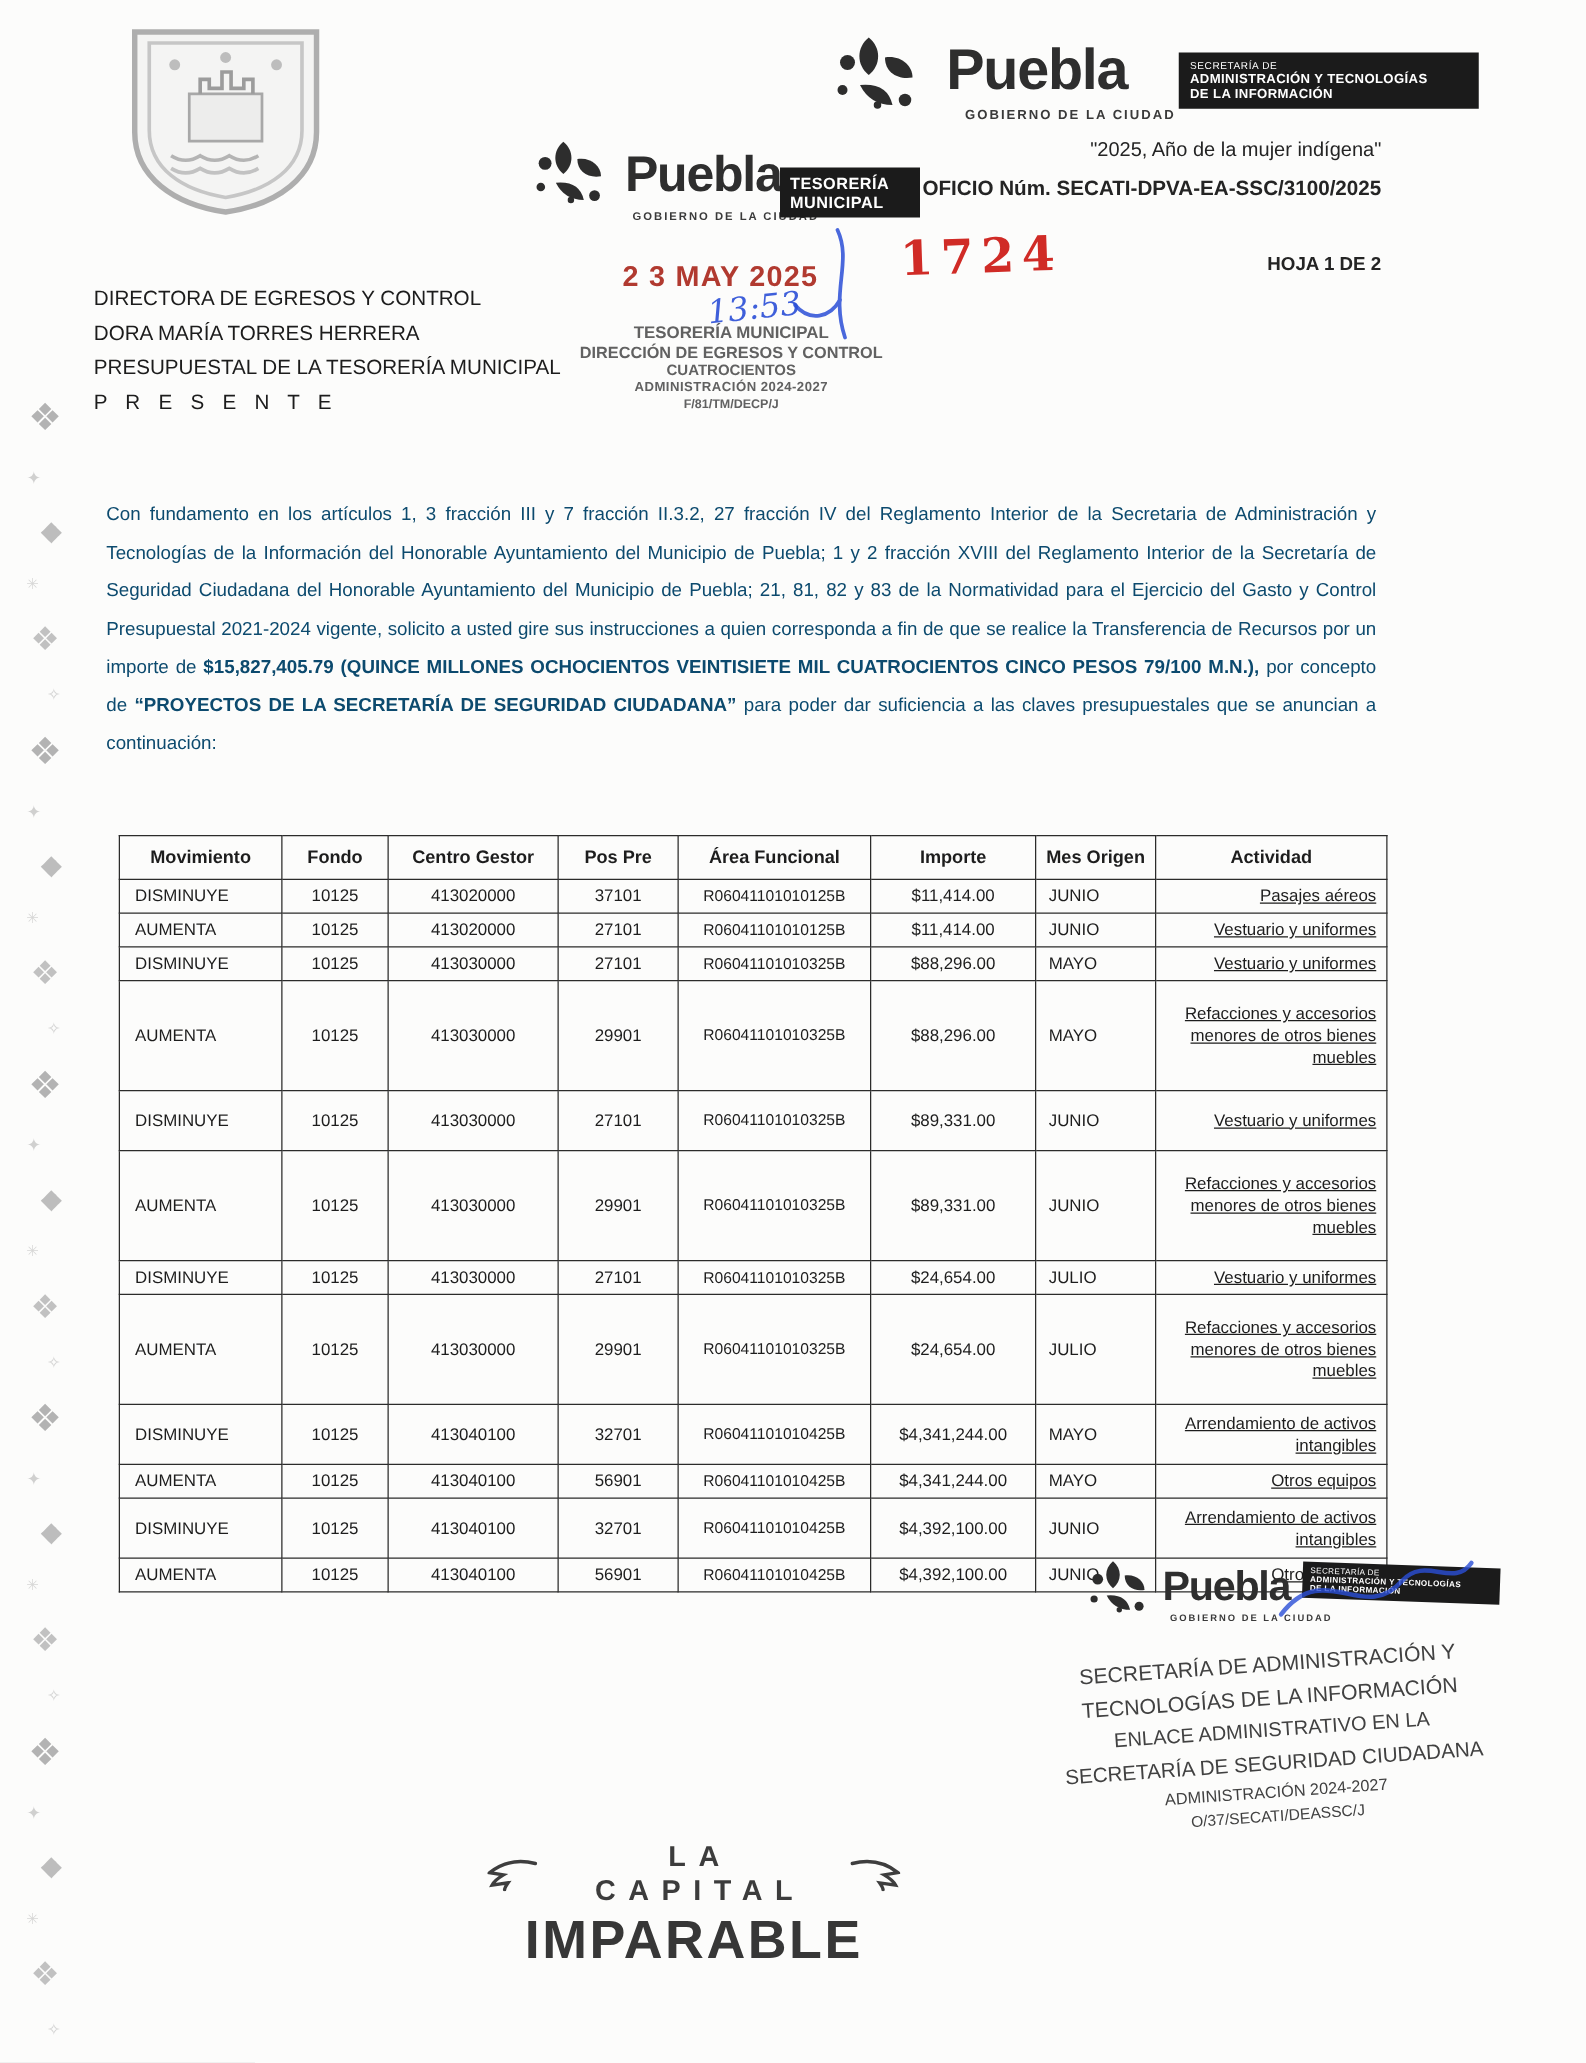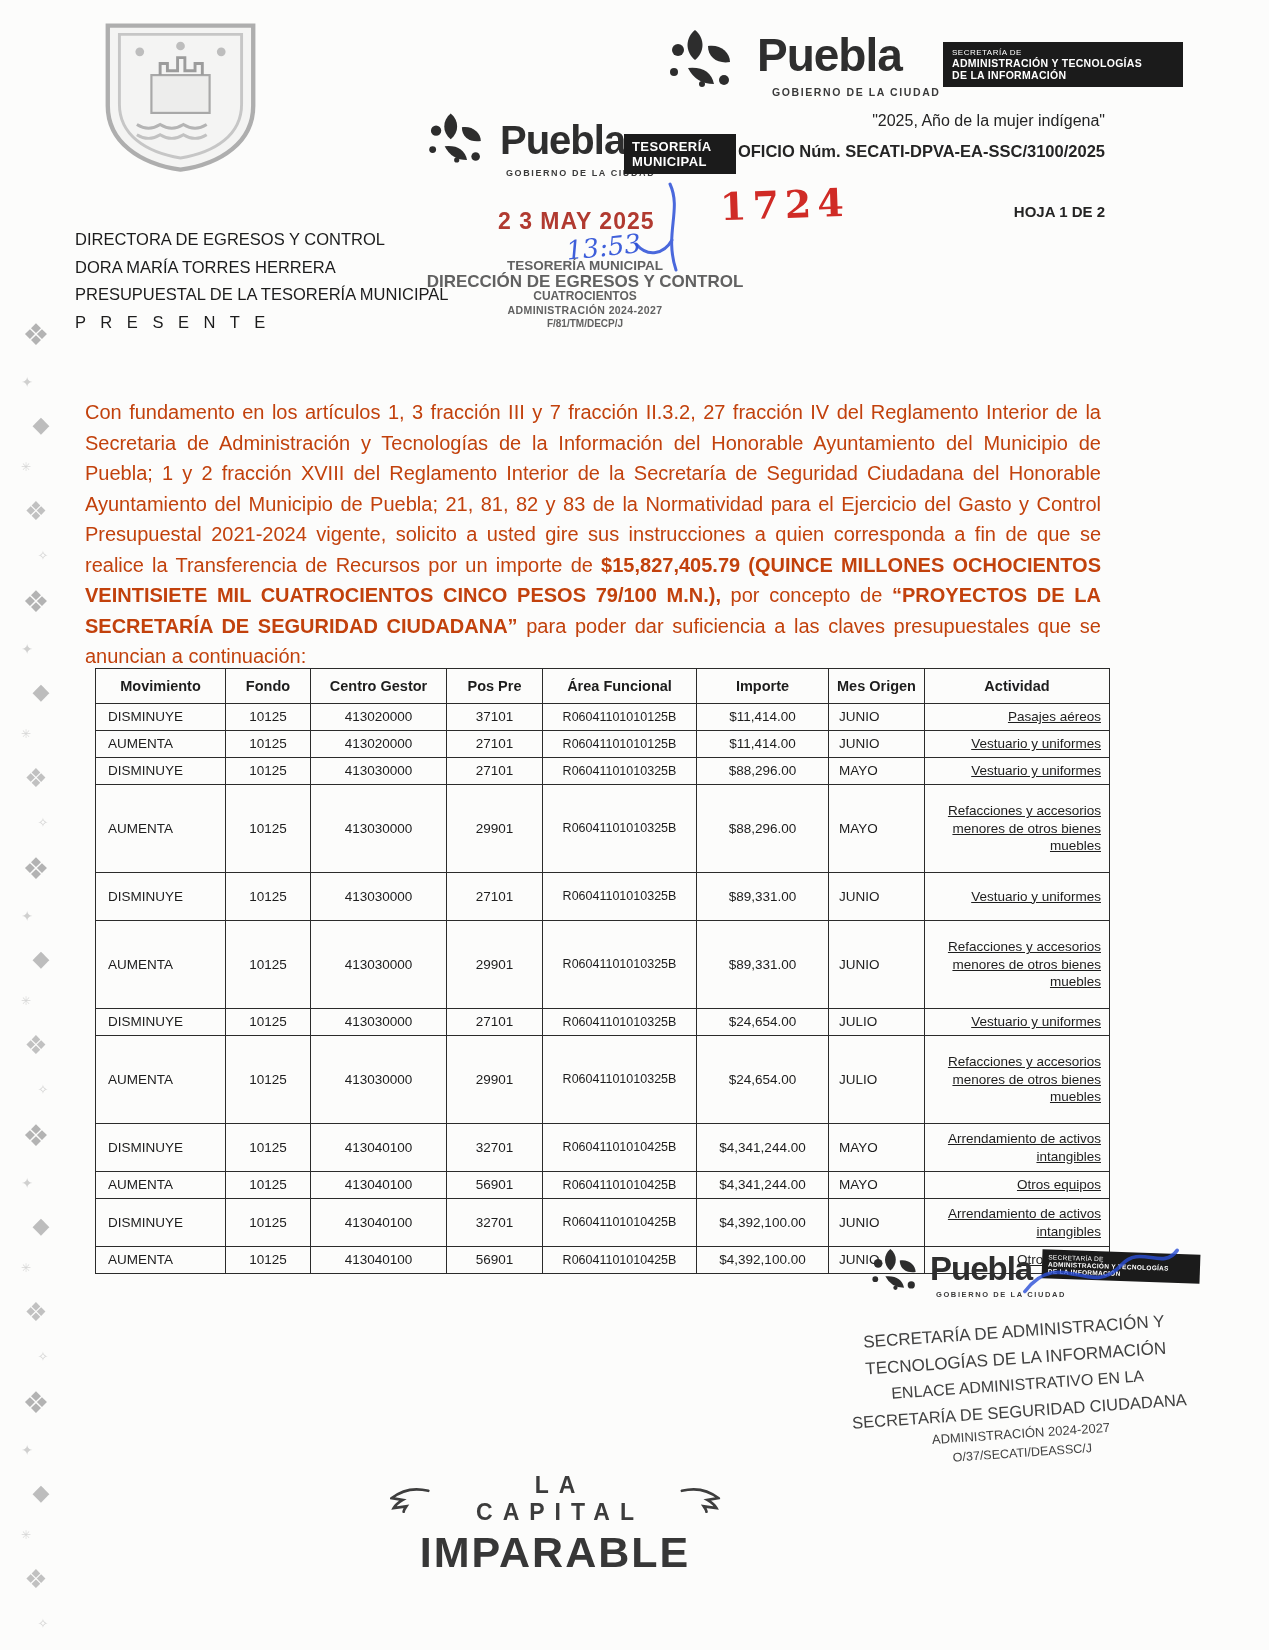--- a/index.html
+++ b/index.html
@@ -63,33 +63,33 @@
   .time-note{
     position:absolute; left:566px; top:232px; font-size:26px; color:#2b4fd7;
     font-family:"DejaVu Serif", serif; font-style:italic; transform:rotate(-6deg); opacity:.9;
   }
   .ink1{position:absolute; left:632px; top:182px; width:60px; height:92px; opacity:.85;}
   .receipt-stamp{
     position:absolute; left:420px; top:258px; width:330px; text-align:center;
     color:#616161; font-weight:bold;
   }
   .receipt-stamp .r1{font-size:13.5px; line-height:16px;}
-  .receipt-stamp .r2{font-size:17px; line-height:15px;}
+  .receipt-stamp .r2{font-size:13px; line-height:15px;}
   .receipt-stamp .r3{font-size:12px; line-height:14px;}
   .receipt-stamp .r4{font-size:10.5px; line-height:14px; letter-spacing:.4px;}
   .receipt-stamp .r5{font-size:10px; line-height:13px;}
 
   
   .addressee{position:absolute; left:75px; top:226px; font-size:16.5px; line-height:27.5px; color:#1c1c1c;}
   .addressee .salutation{letter-spacing:5px;}
 
   
   .body-par{
     position:absolute; left:85px; top:362px; width:1016px;
-    font-size:20px; line-height:30.5px; text-align:justify; color:#c2410c;margin-top:35px;
+    font-size:15px; line-height:30.5px; text-align:justify; color:#0c4a6e;margin-top:35px;
   }
   .body-par .strong{font-weight:bold;}
 
   
   .doc-table{
     position:absolute; left:95px; top:668px; width:1014px;
     border-collapse:collapse; table-layout:fixed;
     font-size:13.5px; color:#1d1d1d; line-height:1.3;
   }
   .doc-table th,.doc-table td{border:1.6px solid #2b2b2b; padding:3px 8px; overflow:hidden;}

